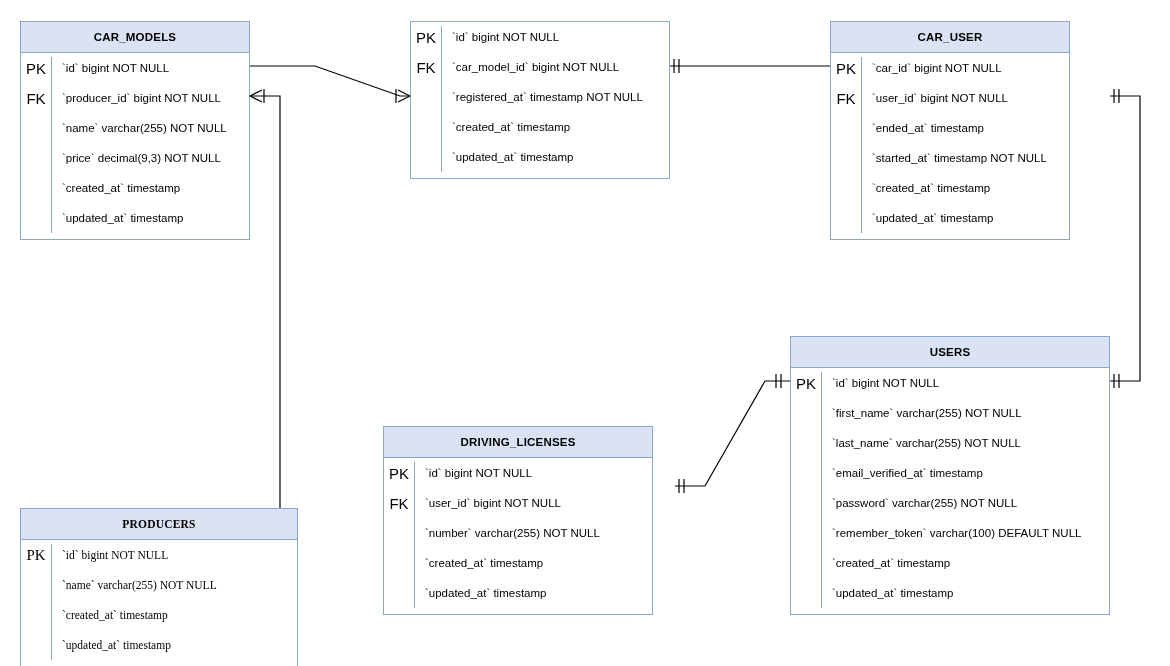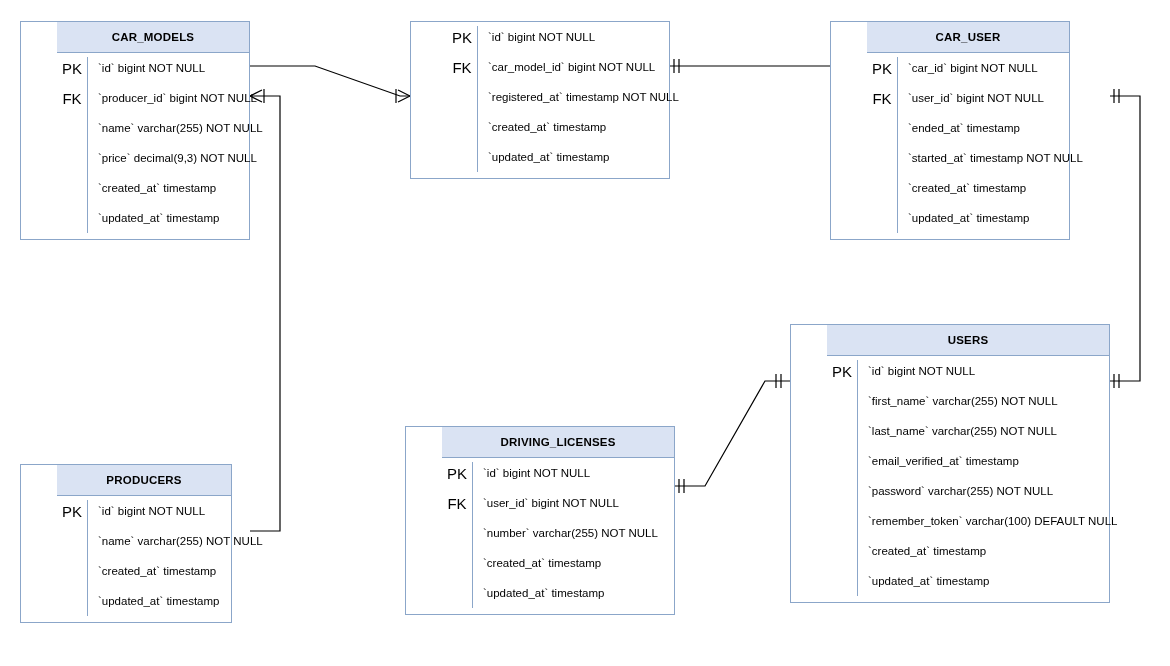--- a/index.html
+++ b/index.html
@@ -23,21 +23,20 @@
     top: 0;
     width: 1170px;
     height: 666px;
     pointer-events: none;
   }
   .entity {
     position: absolute;
     border: 1px solid #8ba6c9;
     background: #ffffff;
     box-sizing: border-box;
-    padding-left: 36px;
   }
   .entity-header {
     height: 30px;
     line-height: 30px;
     background: #dae3f3;
     border-bottom: 1px solid #8ba6c9;
     text-align: center;
     font-size: 11.5px;
     font-weight: bold;
     color: #000000;
@@ -201,21 +200,21 @@
             <span class="attr-key"></span>
             <span class="attr-name">`created_at` timestamp</span>
           </div>
           <div class="attr-row">
             <span class="attr-key"></span>
             <span class="attr-name">`updated_at` timestamp</span>
           </div>
           <div class="pad-bottom"></div>
         </div>
       </div>
-      <div class="entity" style="left: 790px; top: 324px; width: 320px;">
+      <div class="entity" style="left: 790px; top: 336px; width: 320px;">
         <div class="entity-header">USERS</div>
         <div class="entity-body">
           <div class="key-rail"></div>
           <div class="attr-row">
             <span class="attr-key">PK</span>
             <span class="attr-name">`id` bigint NOT NULL</span>
           </div>
           <div class="attr-row">
             <span class="attr-key"></span>
             <span class="attr-name">`first_name` varchar(255) NOT NULL</span>
@@ -240,21 +239,21 @@
             <span class="attr-key"></span>
             <span class="attr-name">`created_at` timestamp</span>
           </div>
           <div class="attr-row">
             <span class="attr-key"></span>
             <span class="attr-name">`updated_at` timestamp</span>
           </div>
           <div class="pad-bottom"></div>
         </div>
       </div>
-      <div class="entity" style="left: 405px; top: 426px; width: 270px;">
+      <div class="entity" style="left: 383px; top: 426px; width: 270px;">
         <div class="entity-header">DRIVING_LICENSES</div>
         <div class="entity-body">
           <div class="key-rail"></div>
           <div class="attr-row">
             <span class="attr-key">PK</span>
             <span class="attr-name">`id` bigint NOT NULL</span>
           </div>
           <div class="attr-row">
             <span class="attr-key">FK</span>
             <span class="attr-name">`user_id` bigint NOT NULL</span>
@@ -267,21 +266,21 @@
             <span class="attr-key"></span>
             <span class="attr-name">`created_at` timestamp</span>
           </div>
           <div class="attr-row">
             <span class="attr-key"></span>
             <span class="attr-name">`updated_at` timestamp</span>
           </div>
           <div class="pad-bottom"></div>
         </div>
       </div>
-      <div class="entity" style="left: 20px; top: 464px; width: 212px;">
+      <div class="entity" style="left: 20px; top: 508px; width: 278px; font-family: Liberation Serif, serif;">
         <div class="entity-header">PRODUCERS</div>
         <div class="entity-body">
           <div class="key-rail"></div>
           <div class="attr-row">
             <span class="attr-key">PK</span>
             <span class="attr-name">`id` bigint NOT NULL</span>
           </div>
           <div class="attr-row">
             <span class="attr-key"></span>
             <span class="attr-name">`name` varchar(255) NOT NULL</span>

